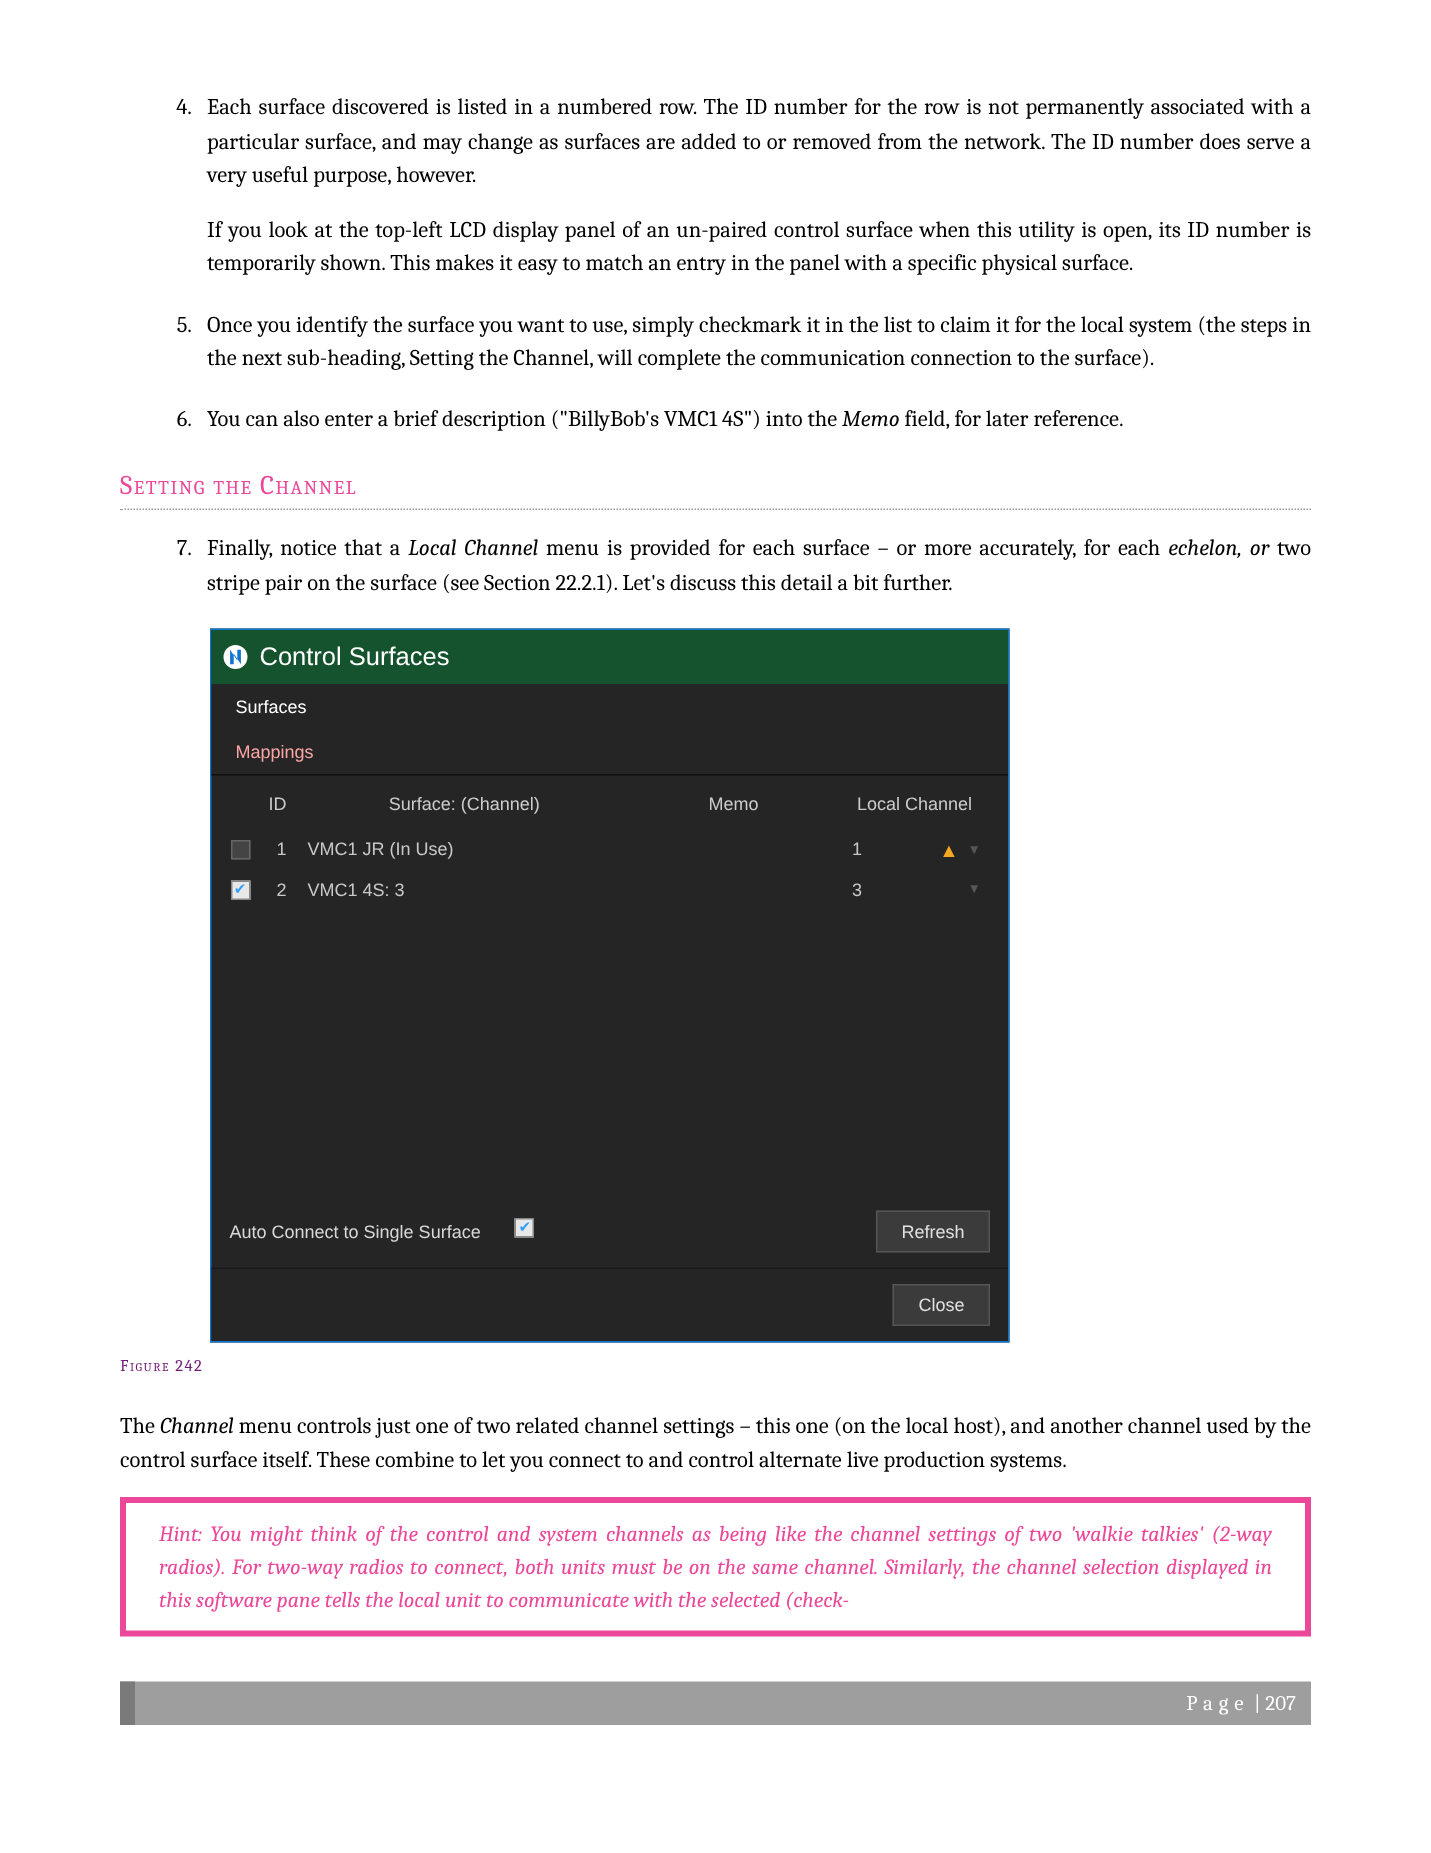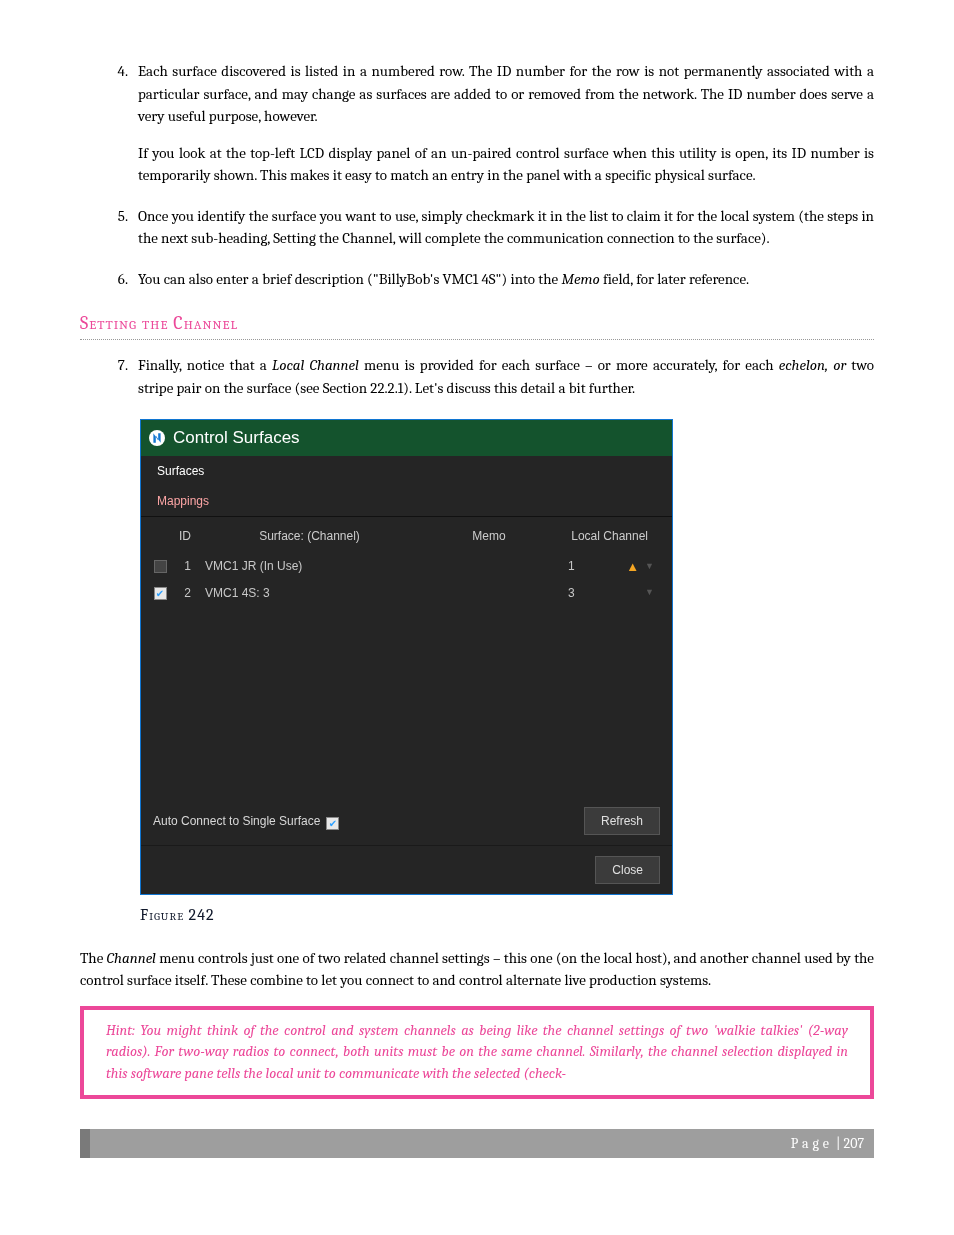--- a/index.html
+++ b/index.html
@@ -129,41 +129,40 @@
       color: #555;
       font-size: 9px;
     }
     .dialog-bottom {
       padding: 10px 12px;
       display: flex;
       align-items: center;
       justify-content: space-between;
       color: #d8d8d8;
     }
-    .auto-row { display: flex; align-items: flex-end; gap: 6px; font-size: 12px; }
+    .auto-row { display: flex; align-items: flex-start; gap: 23px; font-size: 12px; }
     .auto-row .chk { background: #e8e8e8; border-color: #888; color: #2ea0ff; }
     .btn {
       background: #3b3b3b;
       color: #e0e0e0;
       padding: 4px 16px;
       font-size: 12px;
       border: 1px solid #555;
     }
     .close-bar {
       padding: 10px 12px;
       display: flex; justify-content: flex-end;
       border-top: 1px solid #1a1a1a;
       background: #252525;
     }
     .figcap {
       font-variant: small-caps;
-      color: #0f172a;
-      font-size: 16px;
+      color: #701a75;
+      font-size: 11px;
       letter-spacing: 1px;
-      margin-left: 60px;
       margin-top: 8px;
       margin-bottom: 20px;
     }
     .body-para {
       text-align: justify;
       margin-bottom: 14px;
     }
     .hint-box {
       border: 4px solid #ec4899;
       padding: 10px 22px;

